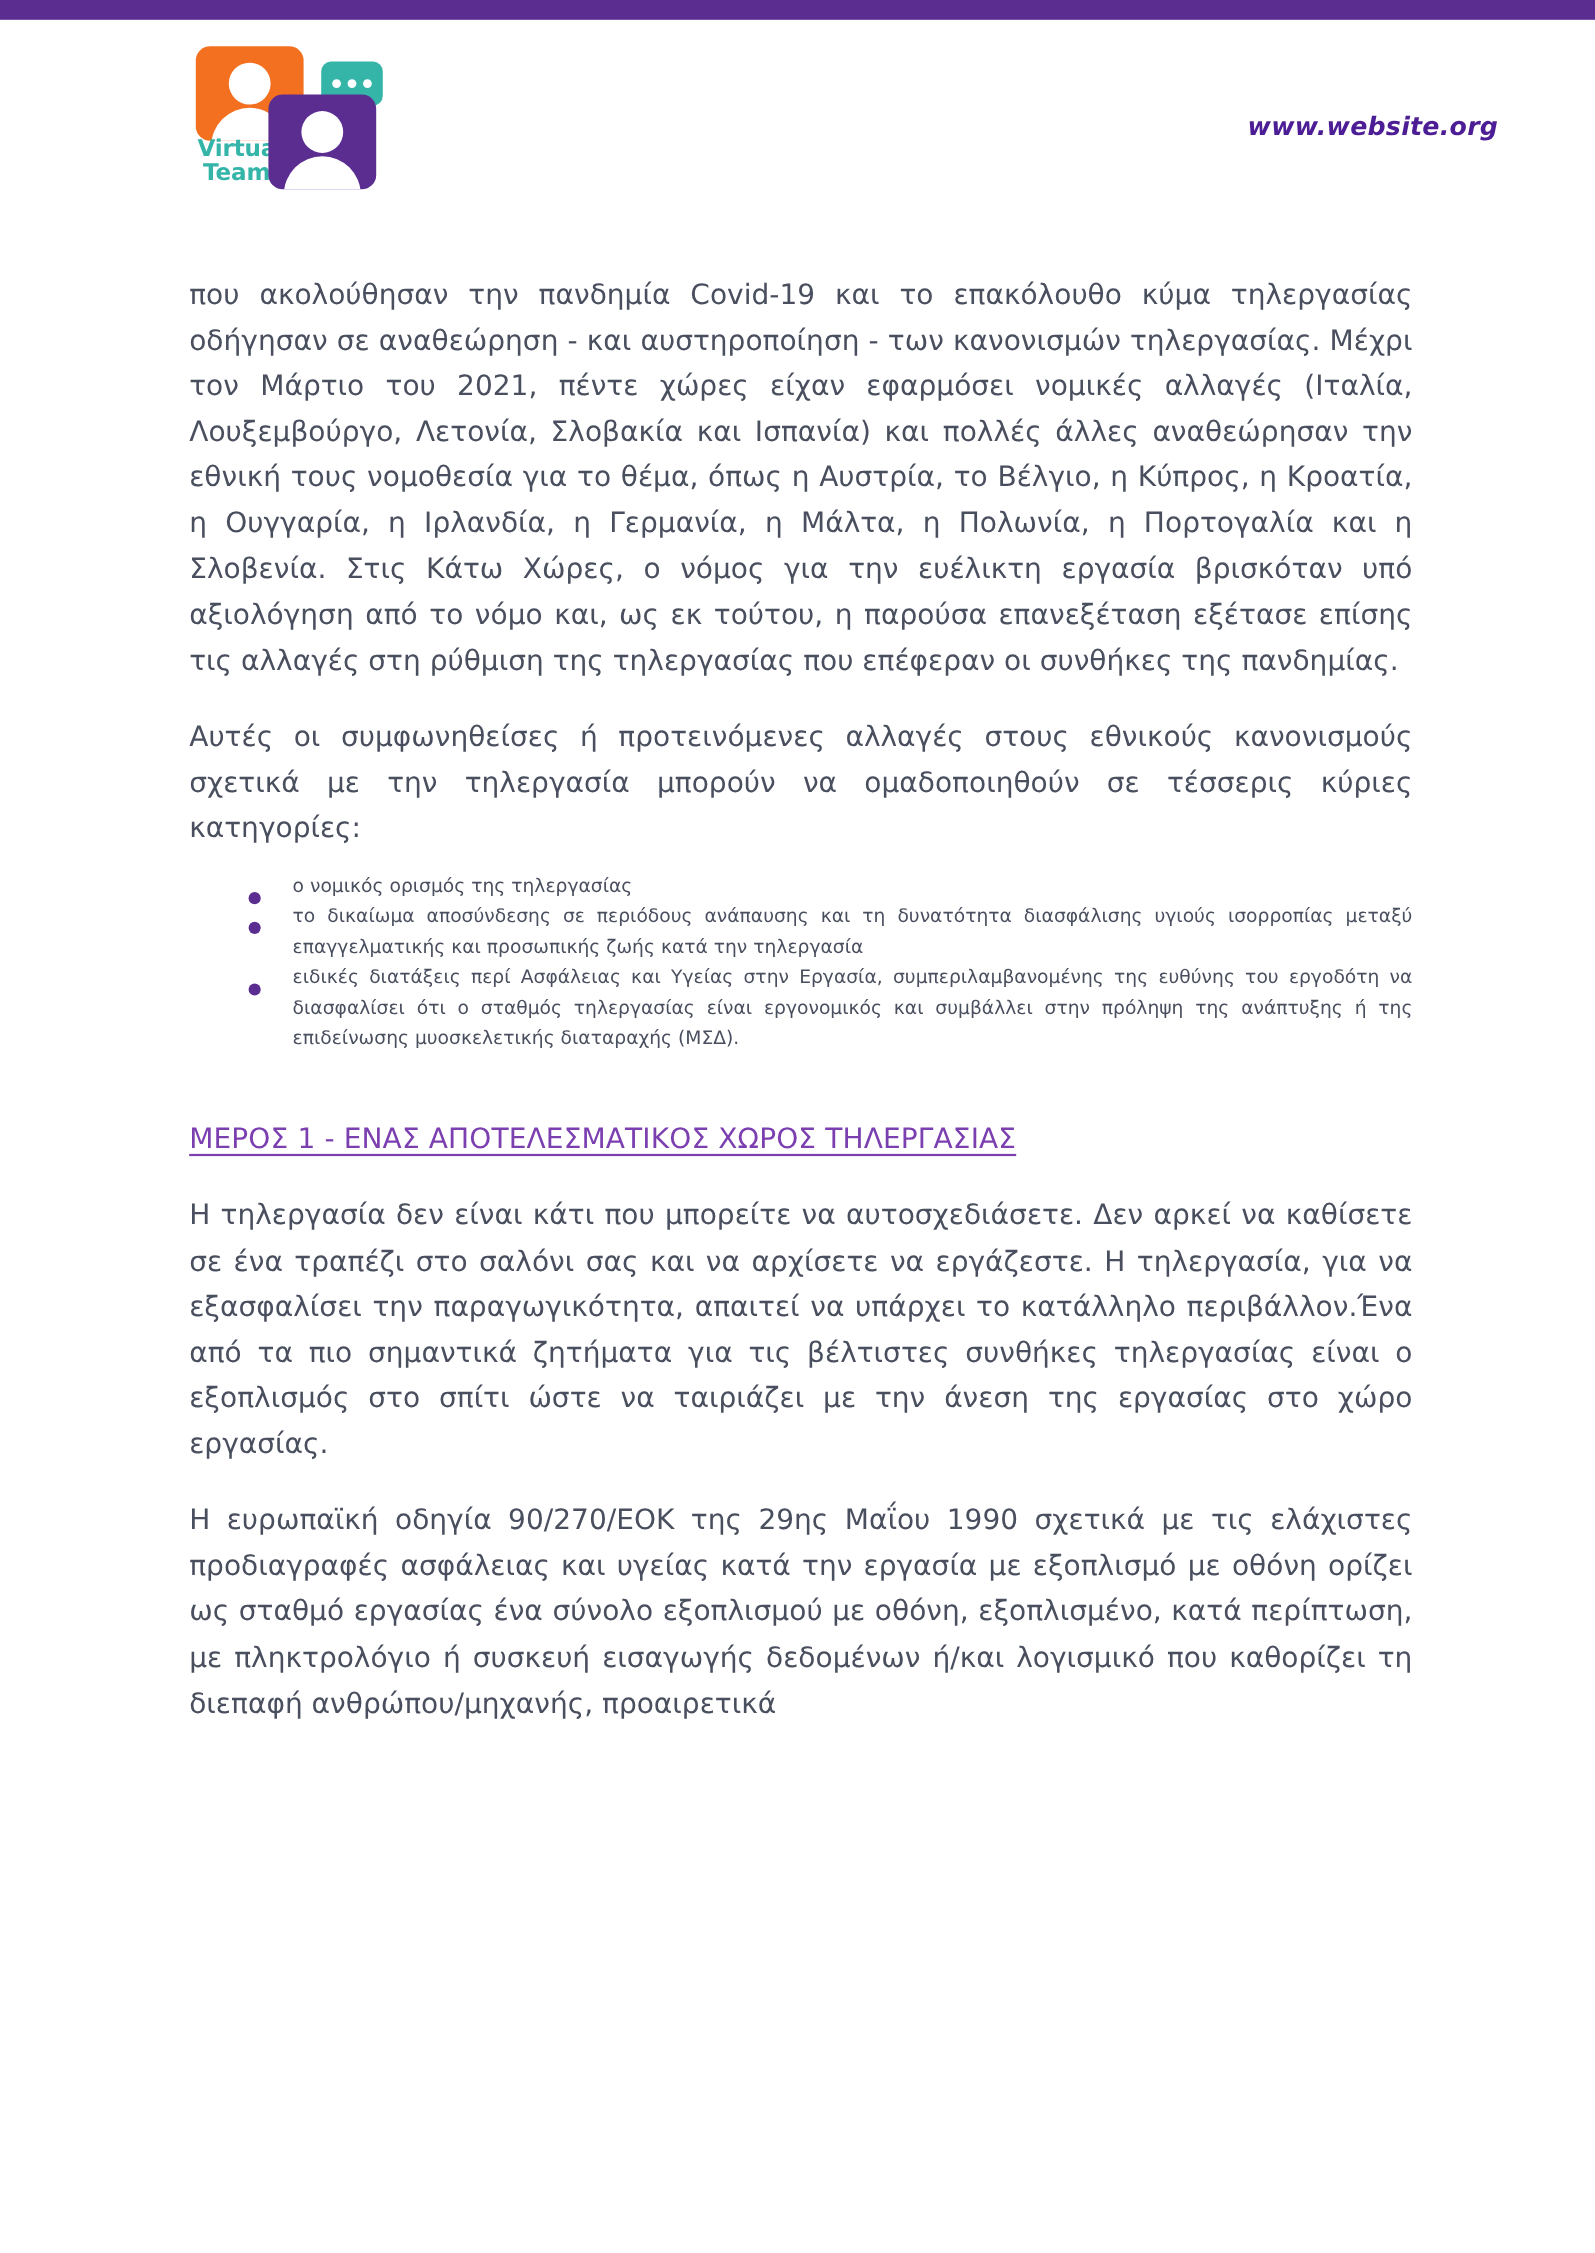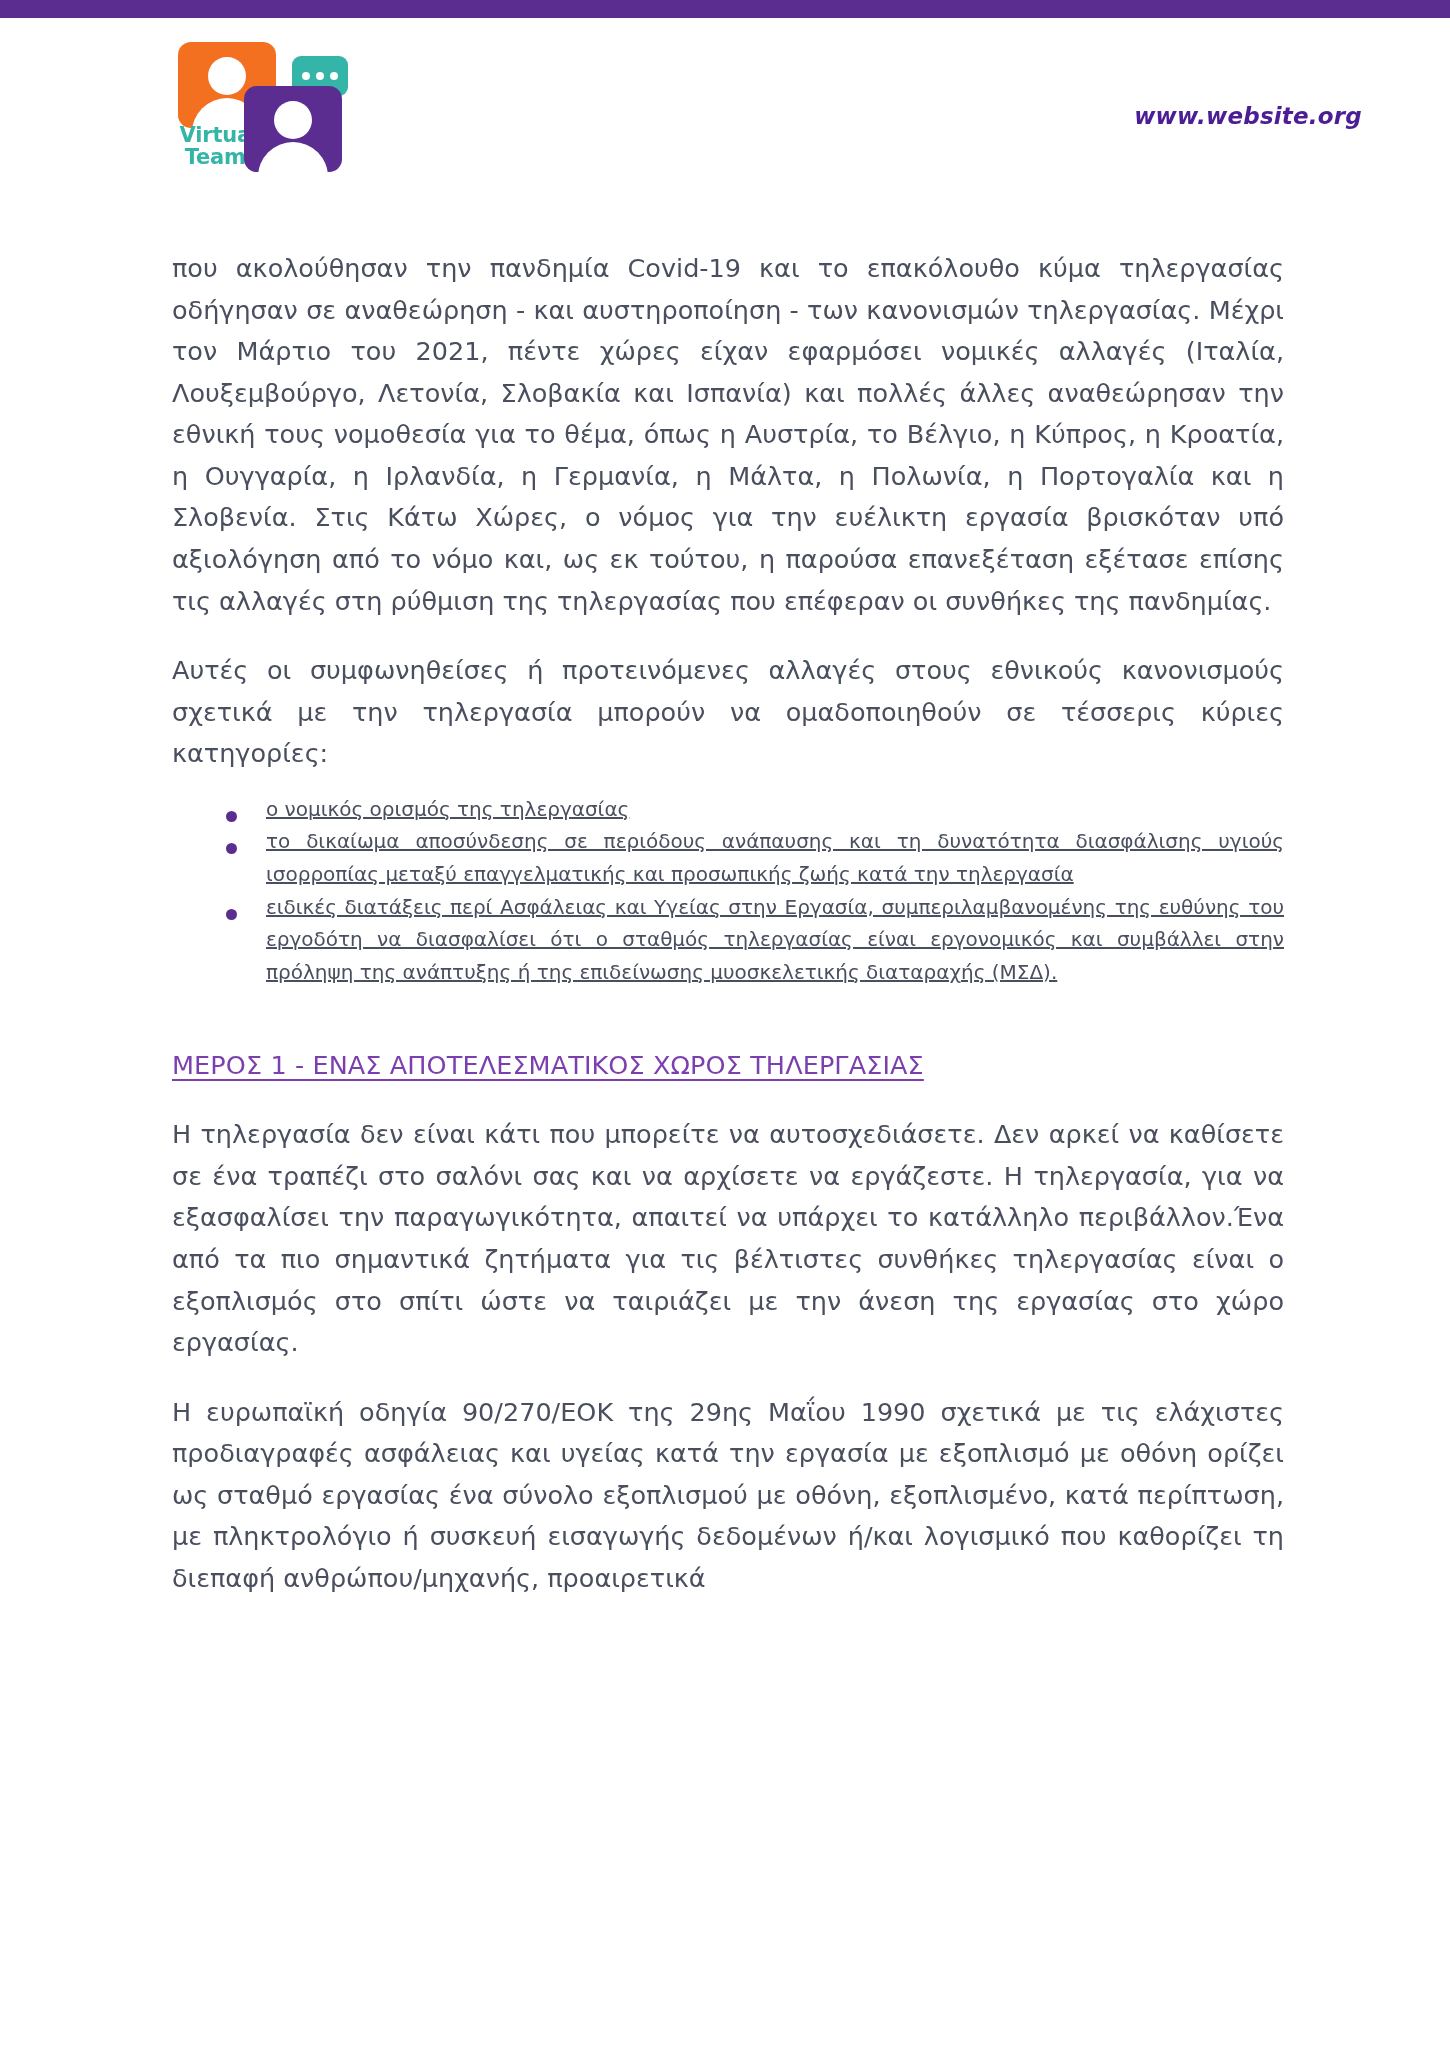--- a/index.html
+++ b/index.html
@@ -143,27 +143,26 @@
     text-justify: inter-word;
   }
   ul.bullets {
     list-style: none;
     margin: -10px 0 0 0;
     padding: 0 0 0 52px;
   }
   ul.bullets li {
     position: relative;
     color: #494f5e;
-    font-size: 20px;
+    font-size: 17px;
     line-height: 1.63;
     text-align: justify;
     text-justify: inter-word;
     padding-left: 42px;
     margin-bottom: 0;
-    text-decoration: underline;
   }
   ul.bullets li::before {
     content: "";
     position: absolute;
     left: 2px;
     top: 18px;
     width: 11px; height: 11px;
     border-radius: 50%;
     background: #5b2d90;
   }

